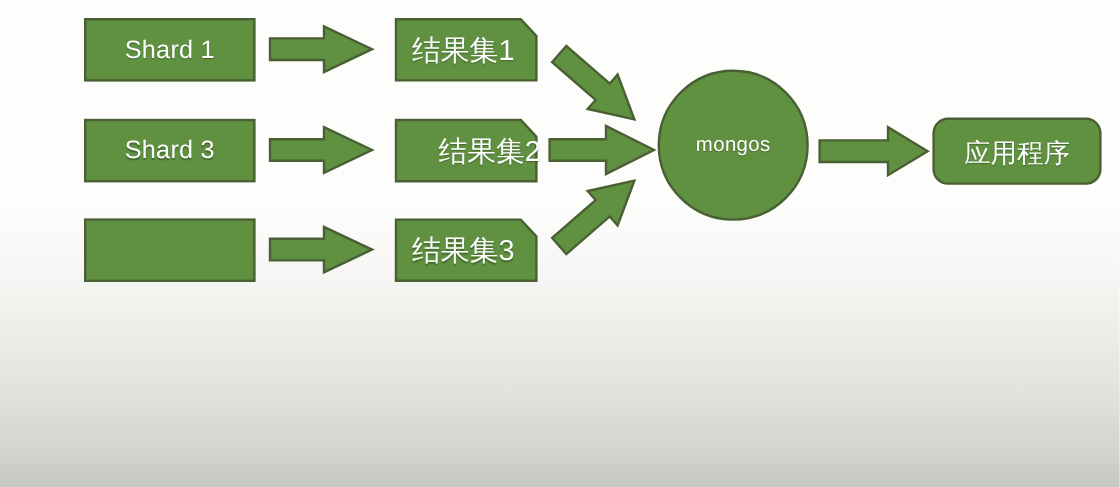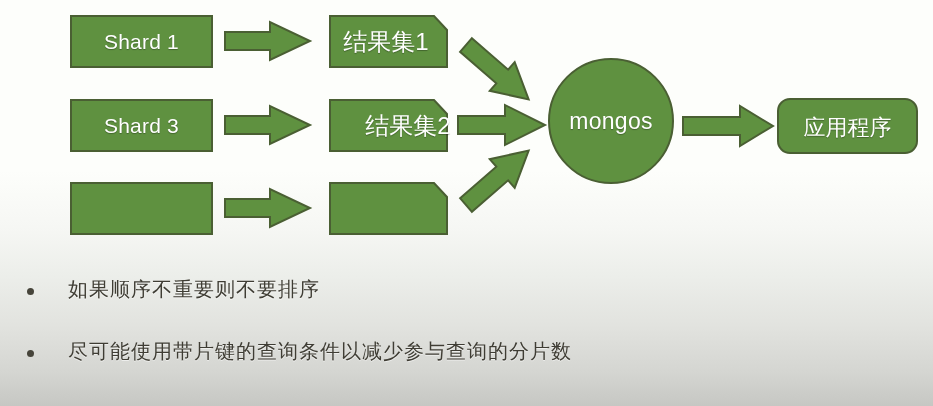--- a/index.html
+++ b/index.html
@@ -50,21 +50,21 @@
   .shard-label {
     font-size: 21px;
     letter-spacing: 0.2px;
   }
   .rs-label {
     font-size: 24px;
     letter-spacing: 0px;
     text-align: center;
   }
   .mongos-label {
-    font-size: 23px;
+    font-size: 17px;
     letter-spacing: 0.3px;
   }
   .app-label {
     font-size: 22px;
   }
 
   
   #bullets {
     position: absolute;
     left: 0;
@@ -131,30 +131,21 @@
       <polygon points="683,117 740,117 740,106 773,126 740,146 740,135 683,135" fill="#5f9140" stroke="#4a5f33" stroke-width="2" stroke-linejoin="miter"></polygon>
 
       <rect x="778" y="99" width="139" height="54" rx="12" ry="12" fill="#5f9140" stroke="#4a5f33" stroke-width="2"></rect>
     </svg>
 
     <div class="node-label shard-label" style="left:71px; top:16px; width:141px; height:51px;">Shard 1</div>
     <div class="node-label shard-label" style="left:71px; top:100px; width:141px; height:51px;">Shard 3</div>
 
     <div class="node-label rs-label" style="left:330px; top:16px; width:112px; height:51px;">结果集1</div>
     <div class="node-label rs-label" style="left:320px; top:100px; width:112px; height:51px;margin-left:32px;">结果集2</div>
+    <div class="node-label rs-label" style="left:330px; top:183px; width:112px; height:51px;">结果集3</div>
 
     <div class="node-label mongos-label" style="left:549px; top:109px; width:124px; height:24px;">mongos</div>
 
     <div class="node-label app-label" style="left:778px; top:99px; width:139px; height:58px;">应用程序</div>
   </div>
 
-  <div id="bullets">
-    <div class="bullet-row">
-      <span class="bullet-dot"></span>
-      <span class="bullet-text">如果顺序不重要则不要排序</span>
-    </div>
-    <div class="bullet-row">
-      <span class="bullet-dot"></span>
-      <span class="bullet-text">尽可能使用带片键的查询条件以减少参与查询的分片数</span>
-    </div>
-  </div>
 
 </div>
 
 </body></html>

